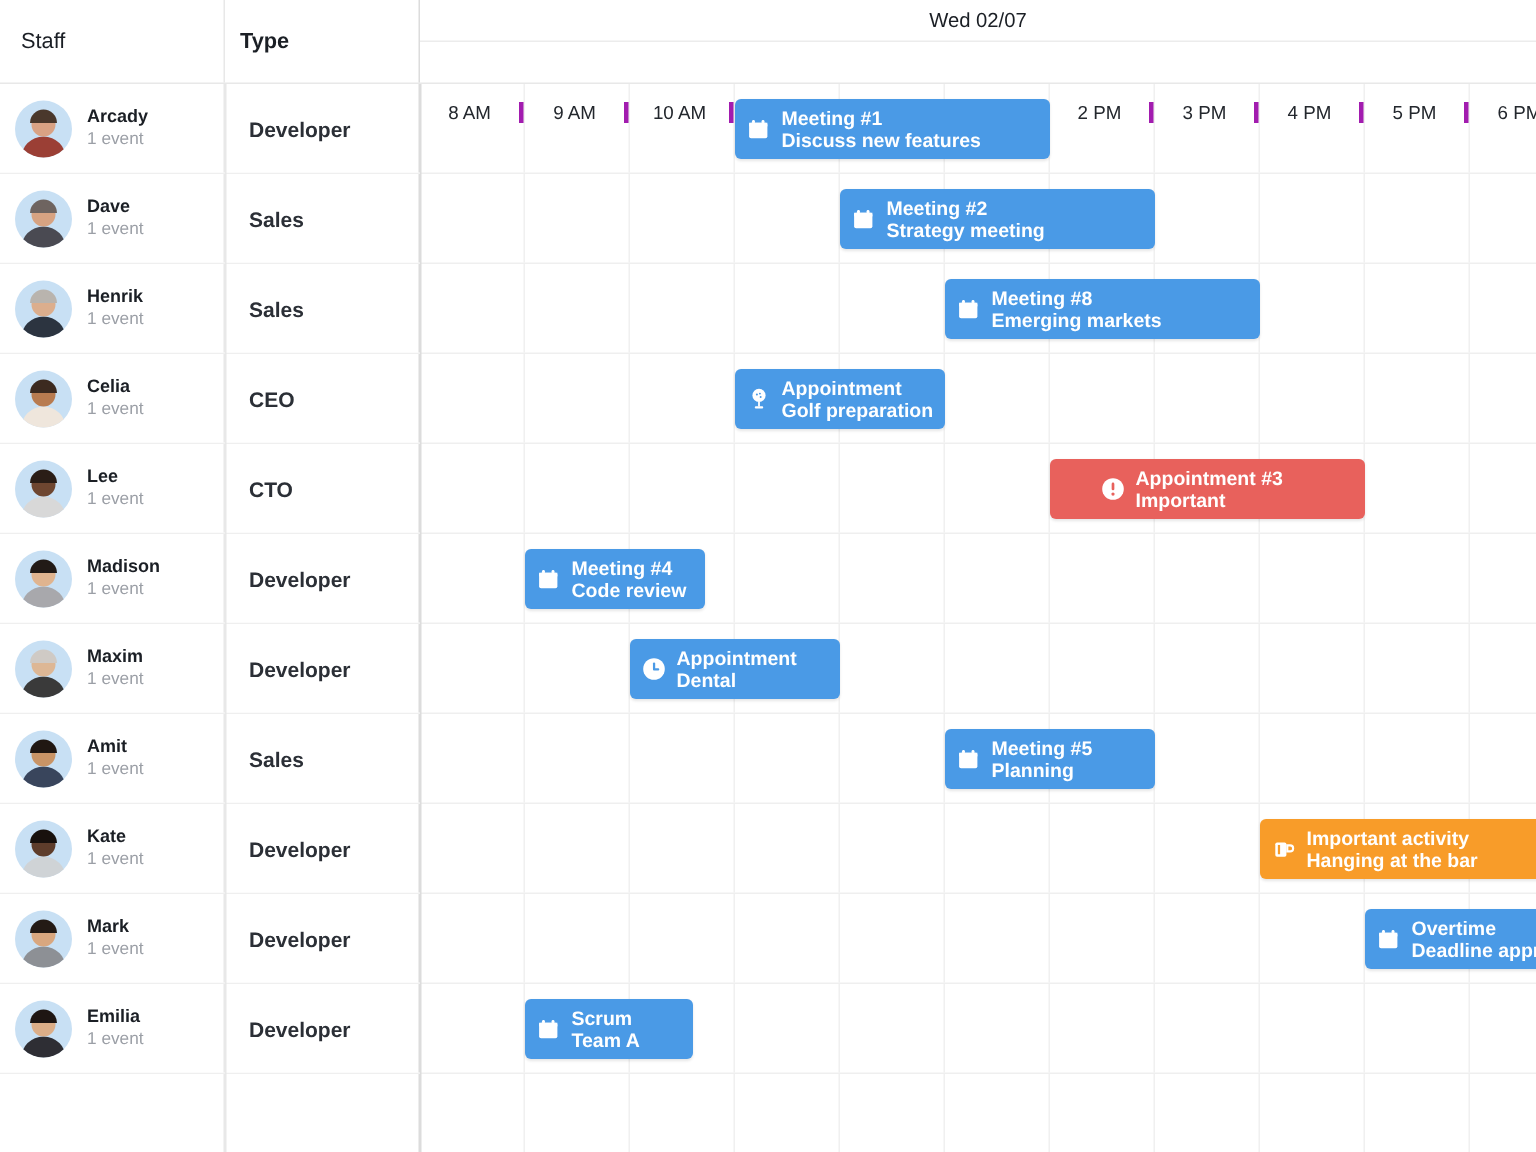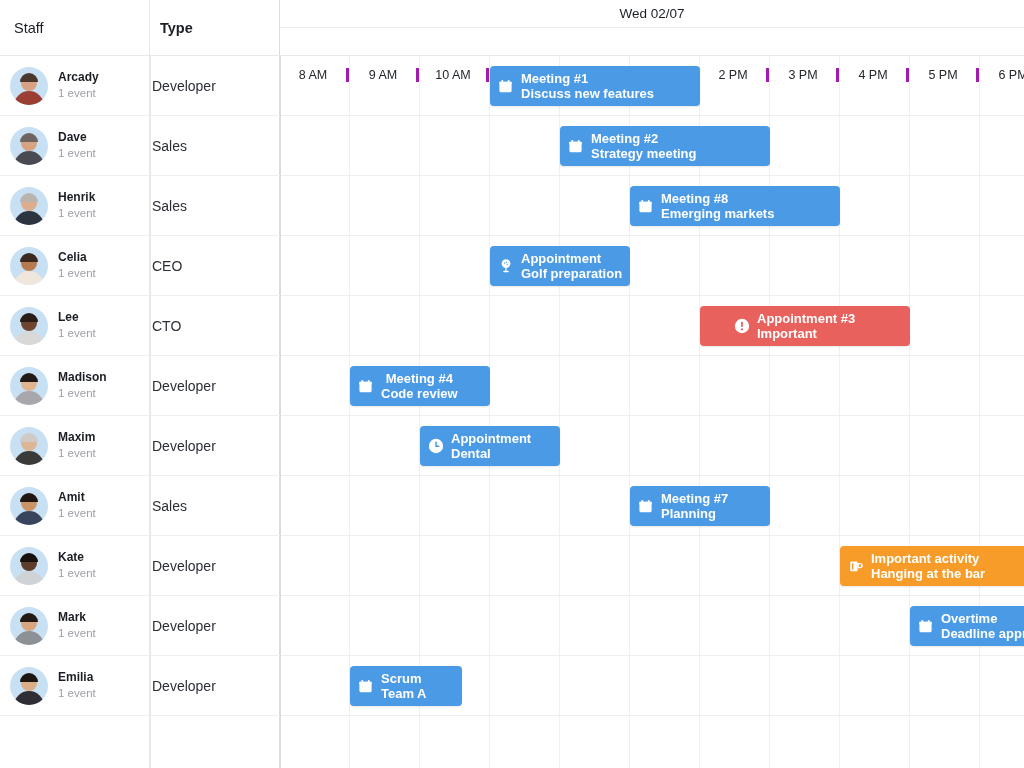--- a/index.html
+++ b/index.html
@@ -122,24 +122,25 @@
     font-size: 12px; font-weight: 700; color: #1b1f25;
     line-height: 1.25; white-space: nowrap;
   }
   .staff-sub {
     font-size: 11.5px; color: #9b9fa6; line-height: 1.4;
     white-space: nowrap;
   }
   .cell-type {
     width: 130px; flex: 0 0 130px;
     display: flex; align-items: center;
-    padding-left: 2px;
+    padding-left: 16px;
     font-size: 14px; color: #2b2f36;
     border-right: 1px solid #dcdcdc;
     background: #fff;
+    font-weight: bold;
   }
   .cell-grid {
     flex: 1 1 auto;
     display: flex;
     min-width: 0;
     position: relative;
   }
   .grid-cell {
     width: 70px; flex: 0 0 70px;
     border-right: 1px solid #f0f0f0;
@@ -609,21 +610,21 @@
               <circle cx="8" cy="8" r="7.2" fill="#fff"></circle>
               <rect x="7.1" y="3.7" width="1.8" height="5.2" rx="0.9" fill="#e8615c"></rect>
               <circle cx="8" cy="11.4" r="1.1" fill="#e8615c"></circle>
             </svg>
           </span>
           <span class="ev-text">
             <span class="ev-title">Appointment #3</span>
             <span class="ev-sub">Important</span>
           </span>
         </div>
-        <div class="event" style="background: rgb(74, 154, 230); left: 70px; width: 140px; top: 310px; text-align: center;">
+        <div class="event" style="background: rgb(74, 154, 230); left: 70px; width: 120px; top: 310px;">
           <span class="ev-icon">
             <svg width="15" height="15" viewBox="0 0 16 16">
               <rect x="1.5" y="3" width="13" height="11" rx="1.4" fill="#fff"></rect>
               <rect x="1.5" y="3" width="13" height="2.6" fill="#fff"></rect>
               <rect x="3.6" y="1.1" width="2" height="2.6" rx="0.9" fill="#fff"></rect>
               <rect x="10.4" y="1.1" width="2" height="2.6" rx="0.9" fill="#fff"></rect>
             </svg>
           </span>
           <span class="ev-text">
             <span class="ev-title">Meeting #4</span>
@@ -646,21 +647,21 @@
         <div class="event" style="background: rgb(74, 154, 230); left: 350px; width: 140px; top: 430px;">
           <span class="ev-icon">
             <svg width="15" height="15" viewBox="0 0 16 16">
               <rect x="1.5" y="3" width="13" height="11" rx="1.4" fill="#fff"></rect>
               <rect x="1.5" y="3" width="13" height="2.6" fill="#fff"></rect>
               <rect x="3.6" y="1.1" width="2" height="2.6" rx="0.9" fill="#fff"></rect>
               <rect x="10.4" y="1.1" width="2" height="2.6" rx="0.9" fill="#fff"></rect>
             </svg>
           </span>
           <span class="ev-text">
-            <span class="ev-title">Meeting #7</span>
+            <span class="ev-title">Meeting #5</span>
             <span class="ev-sub">Planning</span>
           </span>
         </div>
         <div class="event" style="background: rgb(248, 156, 41); left: 560px; width: 210px; top: 490px;">
           <span class="ev-icon">
             <svg width="16" height="16" viewBox="0 0 16 16">
               <rect x="2.2" y="3.6" width="7.4" height="9.6" rx="1.2" fill="#fff"></rect>
               <rect x="3.9" y="5.3" width="1.5" height="6.2" fill="#f89c29"></rect>
               <path d="M10.2 5.6h1.9a2 2 0 0 1 0 4h-1.9z" fill="none" stroke="#fff" stroke-width="1.4"></path>
             </svg>

